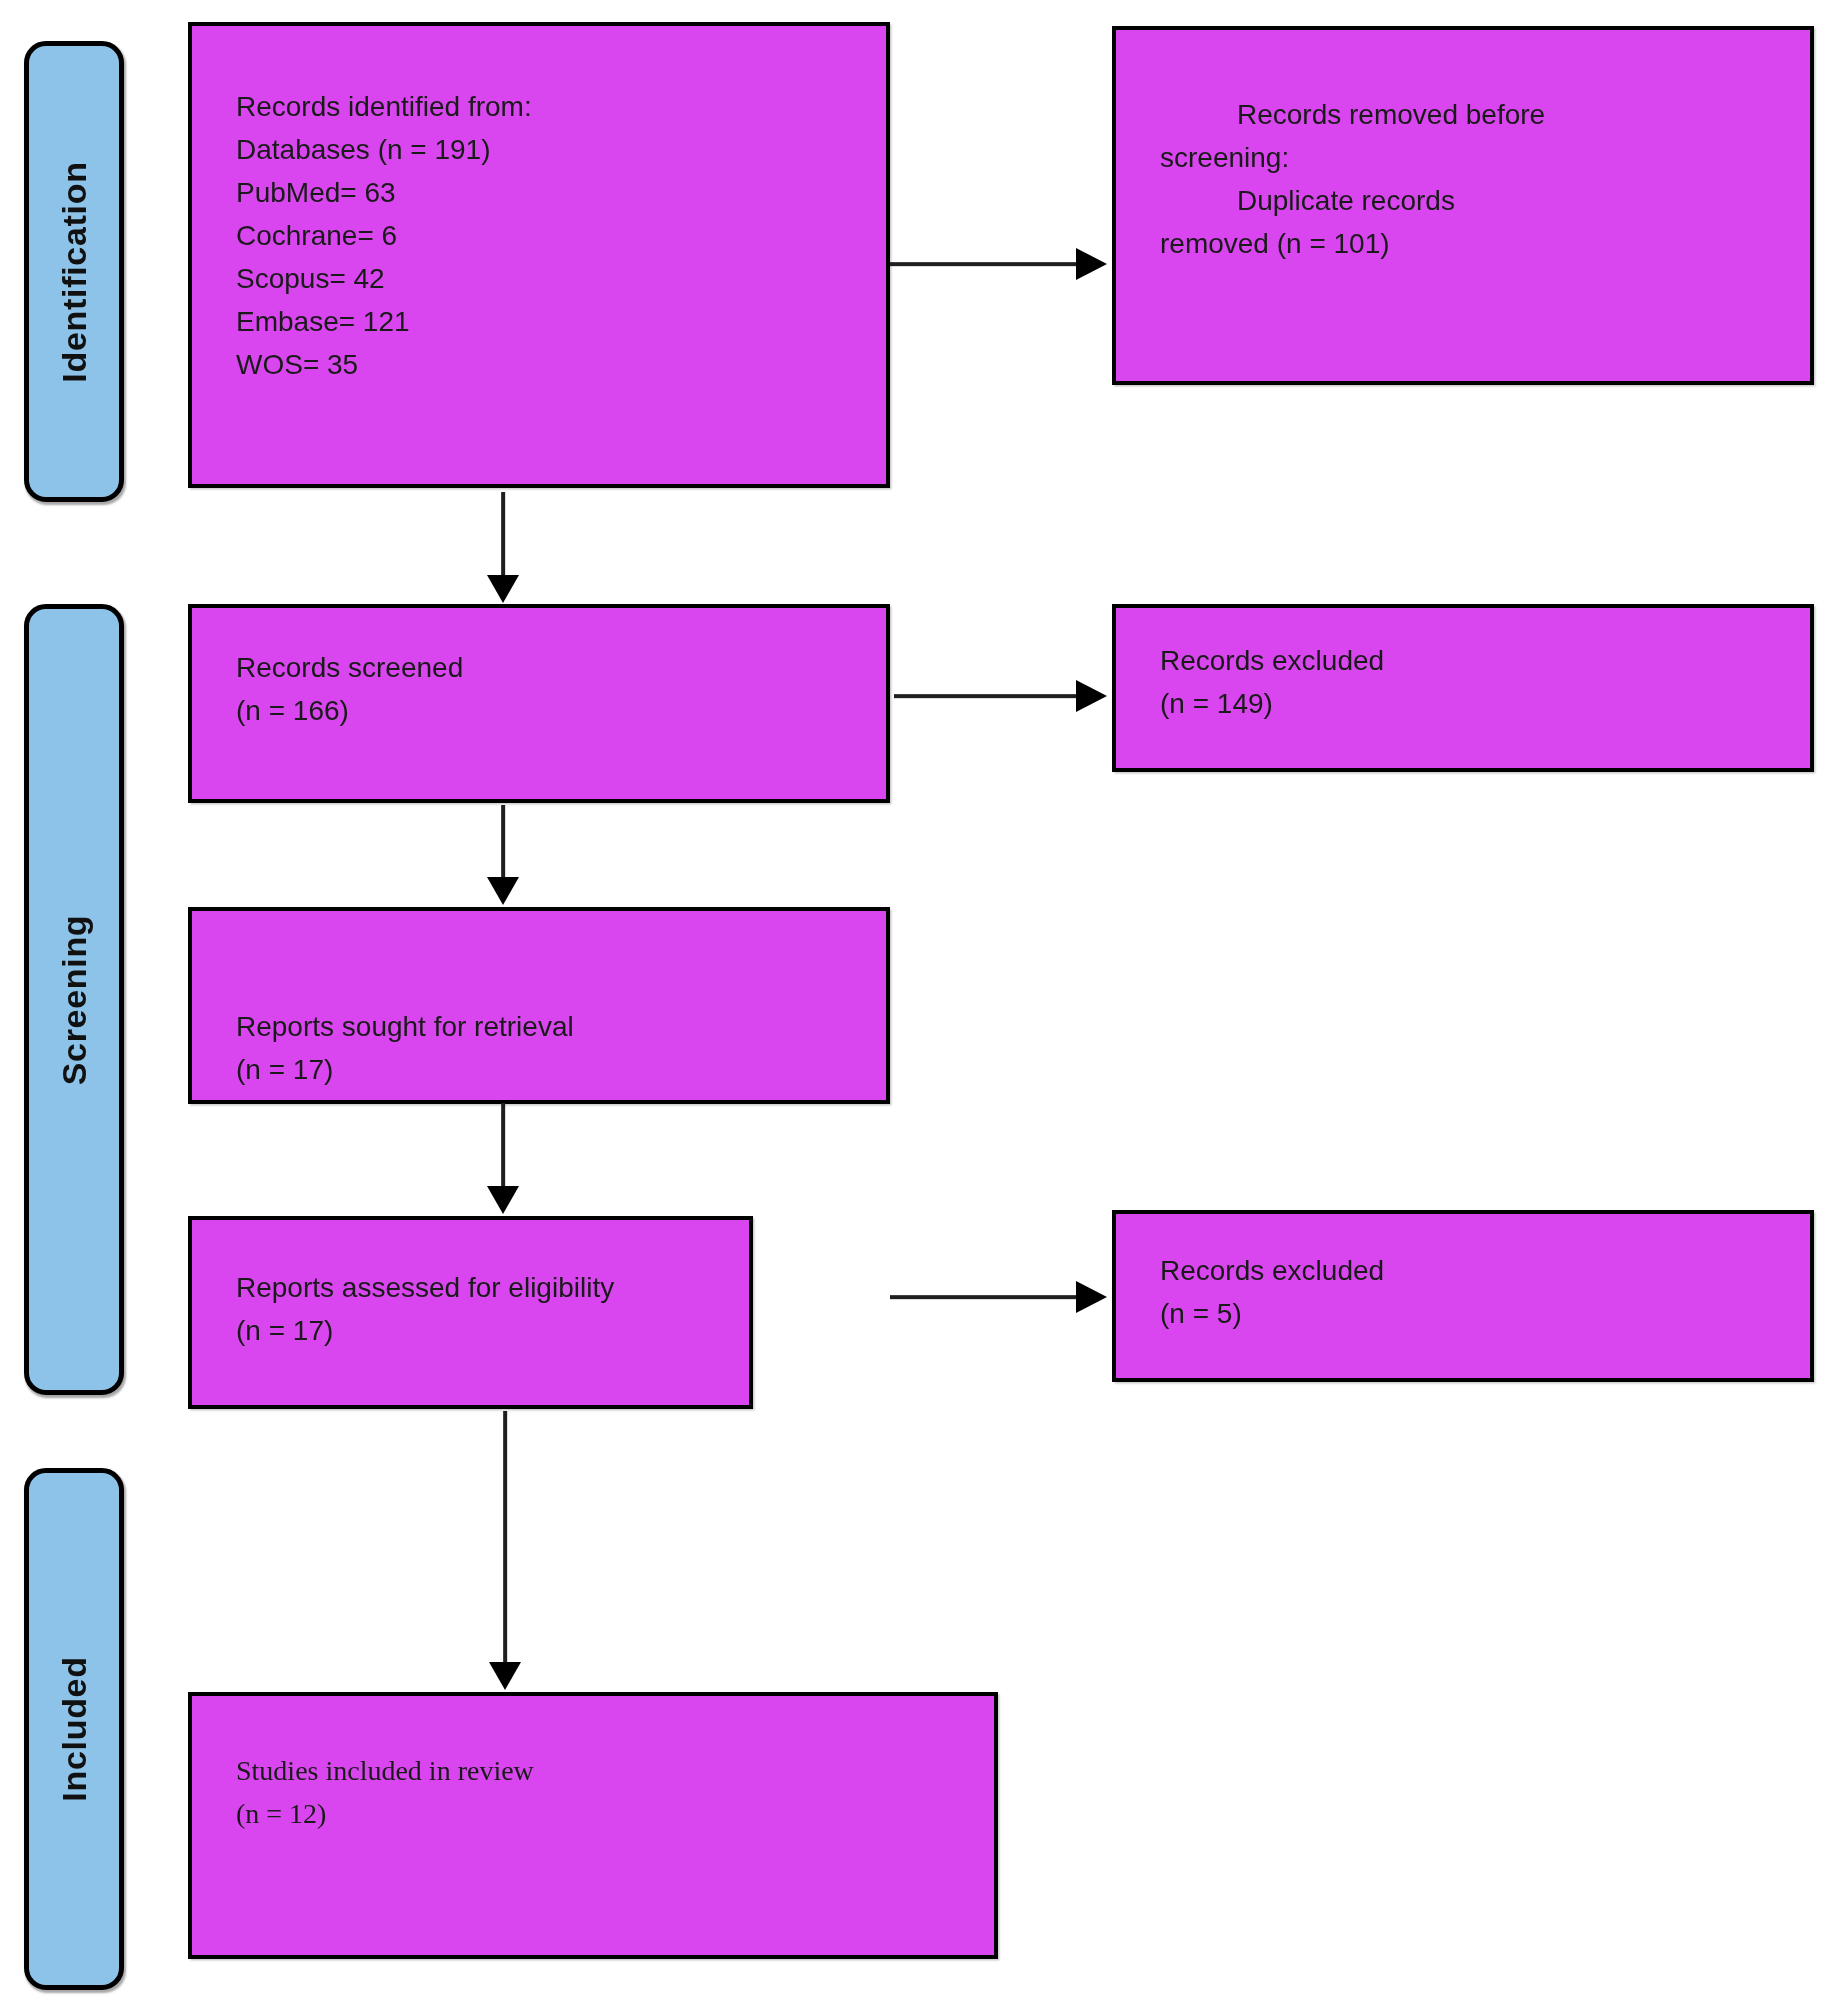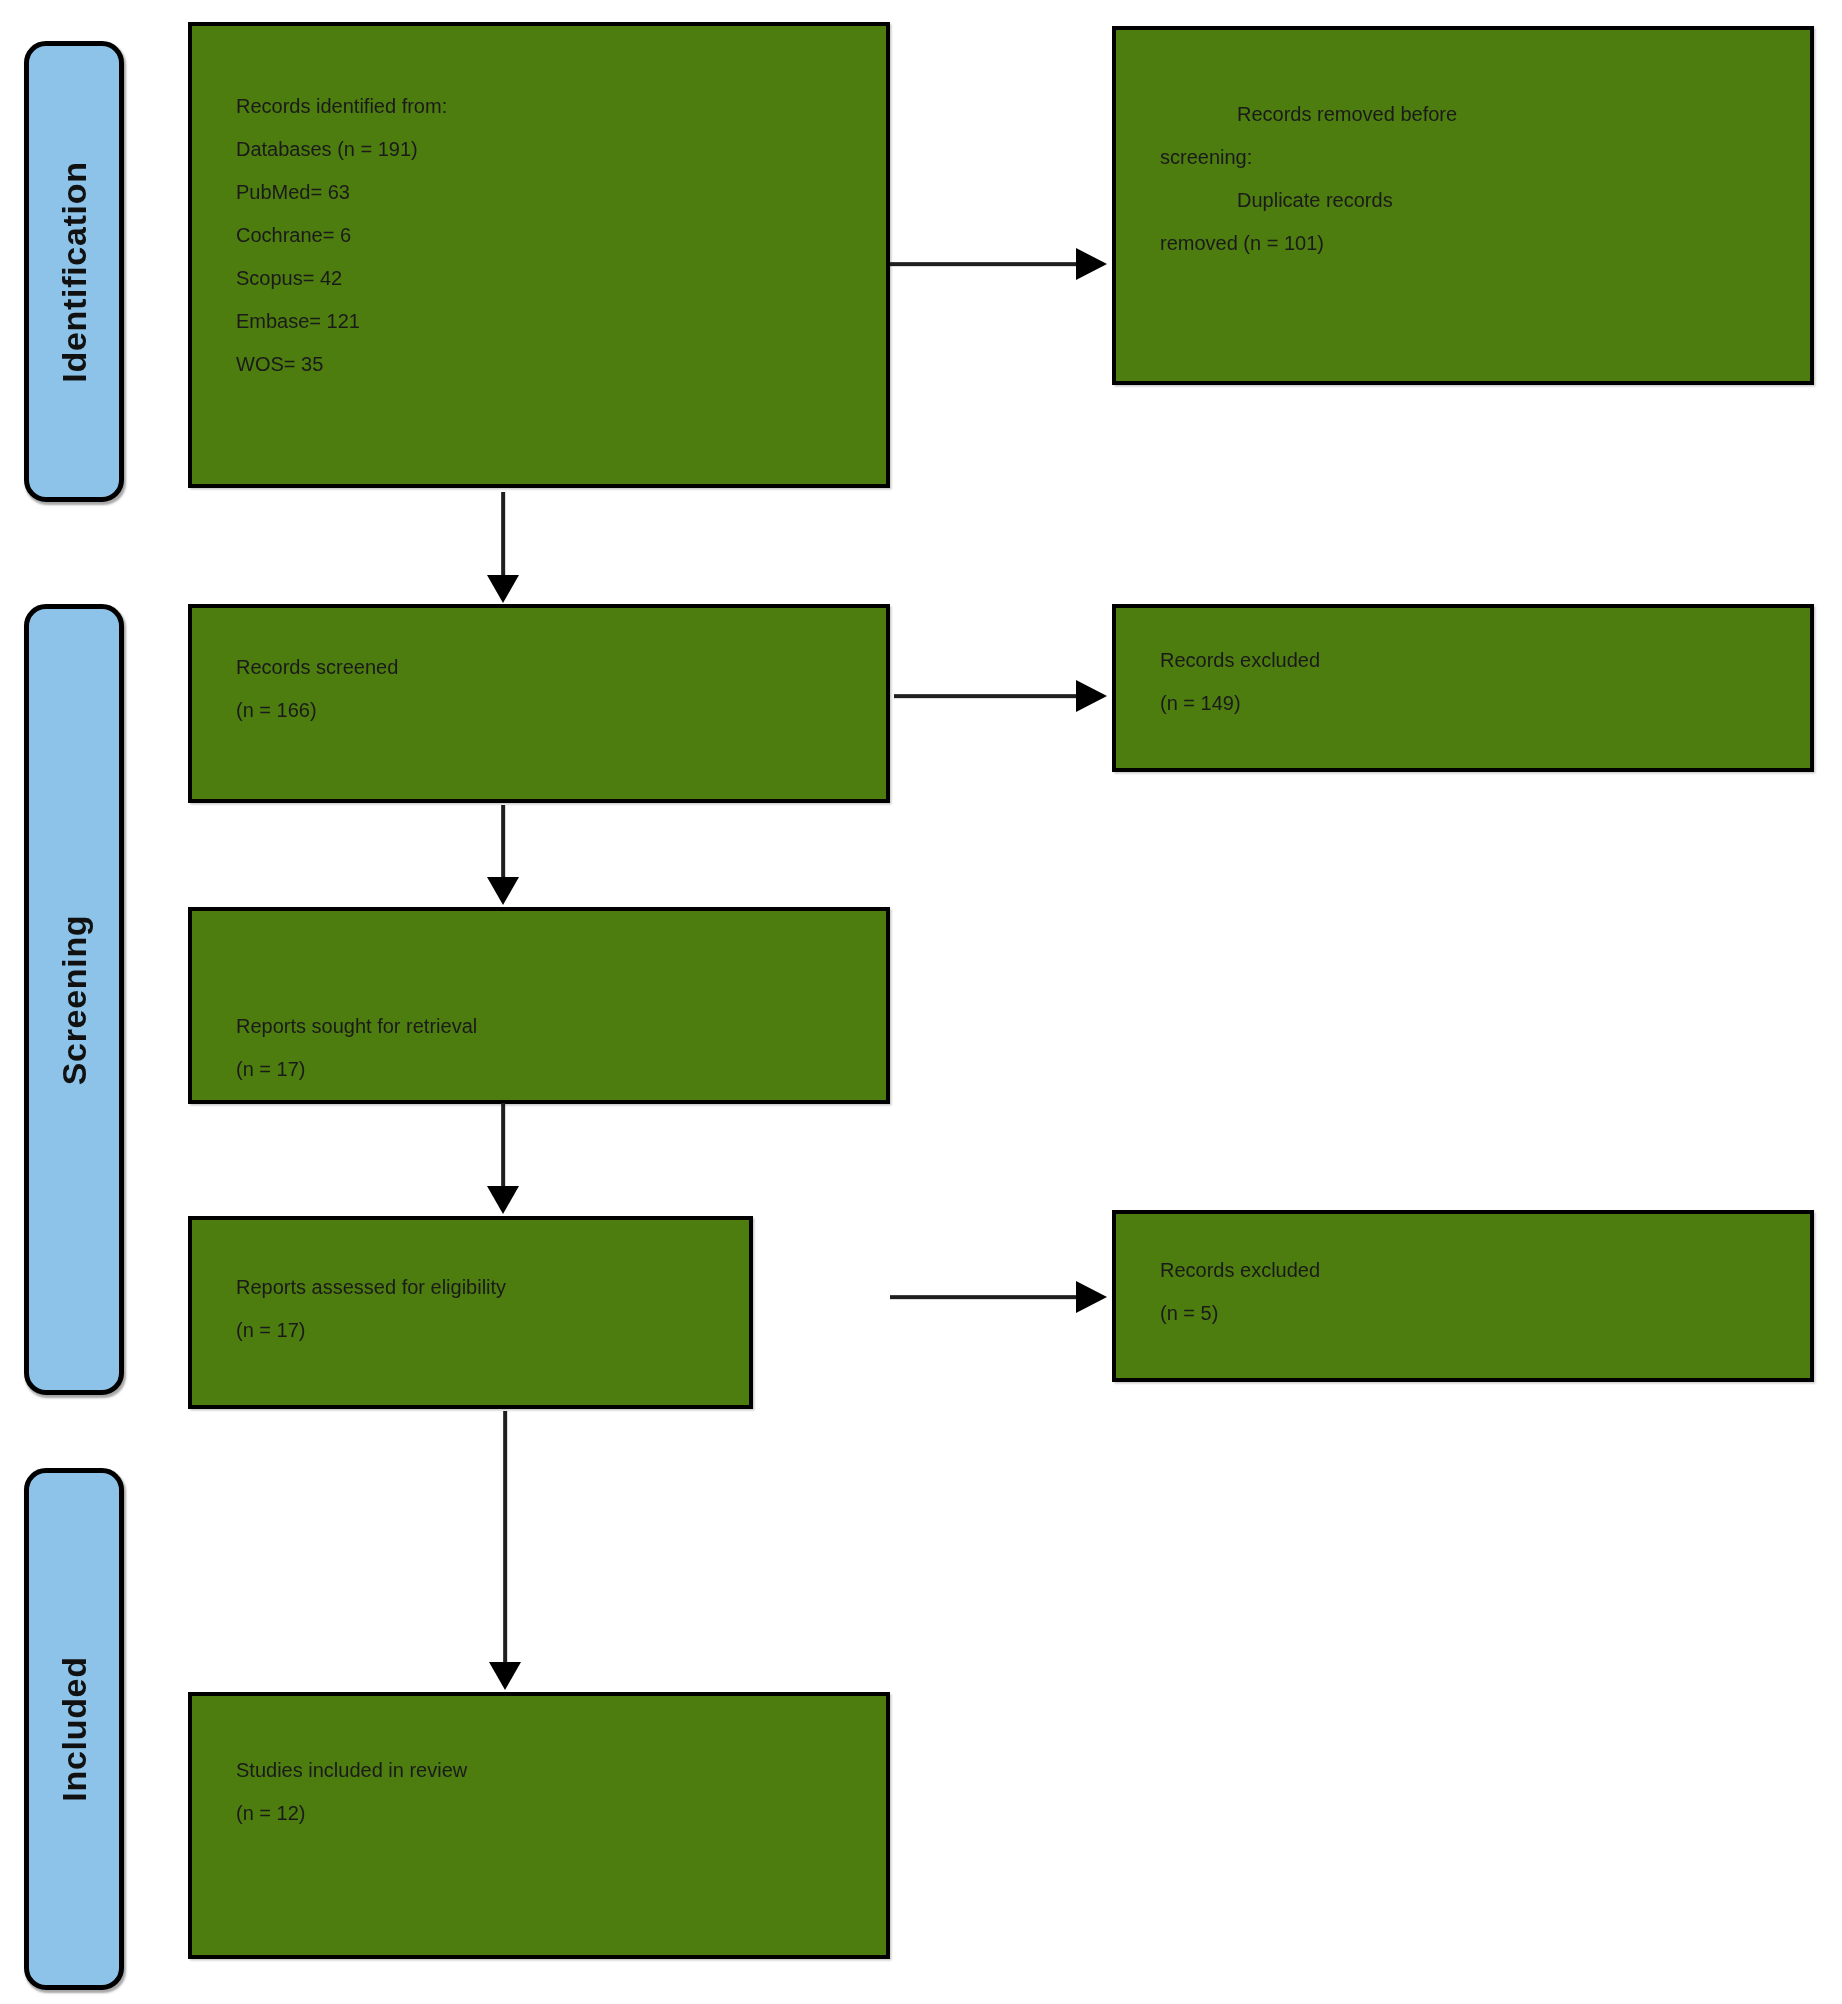--- a/index.html
+++ b/index.html
@@ -22,24 +22,24 @@
   }
   .stage .vlabel{
     position:absolute;top:50%;left:50%;
     transform:translate(-50%,-50%) rotate(-90deg);
     font-size:34px;font-weight:bold;
     letter-spacing:0.7px;white-space:nowrap;color:#111;
   }
   
   .fbox{
     position:absolute;
-    background:#4d7c0f;
+    background:#d946ef;
     border:4.4px solid #000;
     box-sizing:border-box;
-    font-size:20px;line-height:43px;
+    font-size:28px;line-height:43px;
     box-shadow:1.5px 2.2px 2.2px rgba(0,0,0,0.25);
   }
   .fbox .txt{padding:0 29.5px 0 44px;}
   .line{white-space:nowrap;}
   .hang .line{white-space:normal;}
   .idt{padding-left:77px;}
   
   .varrow{position:absolute;width:32px;}
   .varrow .stem{position:absolute;top:0;left:50%;transform:translateX(-50%);width:3.7px;background:#1f1f1f;}
   .varrow .head{position:absolute;bottom:0;left:50%;transform:translateX(-50%);
@@ -62,21 +62,21 @@
   #box-screened{left:188px;top:604px;width:702px;height:199px;}
   #box-screened .txt{padding-top:38px;}
   #box-excluded-1{left:1112px;top:604px;width:702px;height:168px;}
   #box-excluded-1 .txt{padding-top:31px;}
   #box-sought{left:188px;top:907px;width:702px;height:197px;}
   #box-sought .txt{padding-top:46px;margin-top:48px;}
   #box-assessed{left:188px;top:1216px;width:565px;height:193px;}
   #box-assessed .txt{padding-top:46px;}
   #box-excluded-2{left:1112px;top:1210px;width:702px;height:172px;}
   #box-excluded-2 .txt{padding-top:35px;}
-  #box-included{left:188px;top:1692px;width:702px;height:267px;}
+  #box-included{left:188px;top:1692px;width:810px;height:267px;font-family:Liberation Serif, serif;}
   #box-included .txt{padding-top:53px;}
 
   #arr-v1{left:487px;top:492px;height:111px;}
   #arr-v2{left:487px;top:805px;height:100px;}
   #arr-v3{left:487px;top:1103px;height:111px;}
   #arr-v4{left:489px;top:1411px;height:279px;}
   .varrow .stem{height:calc(100% - 25px);}
 
   #arr-h1{left:890px;top:248px;width:217px;}
   #arr-h2{left:894px;top:680px;width:213px;}

